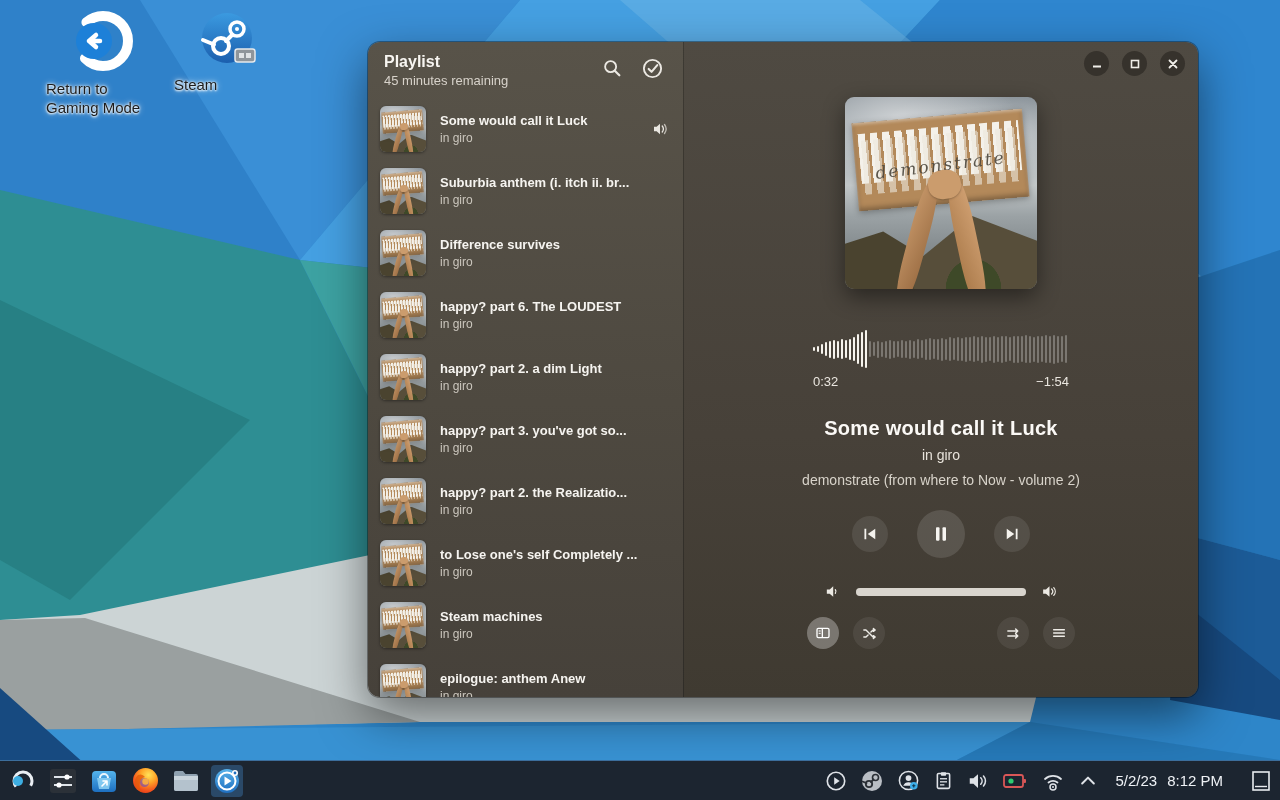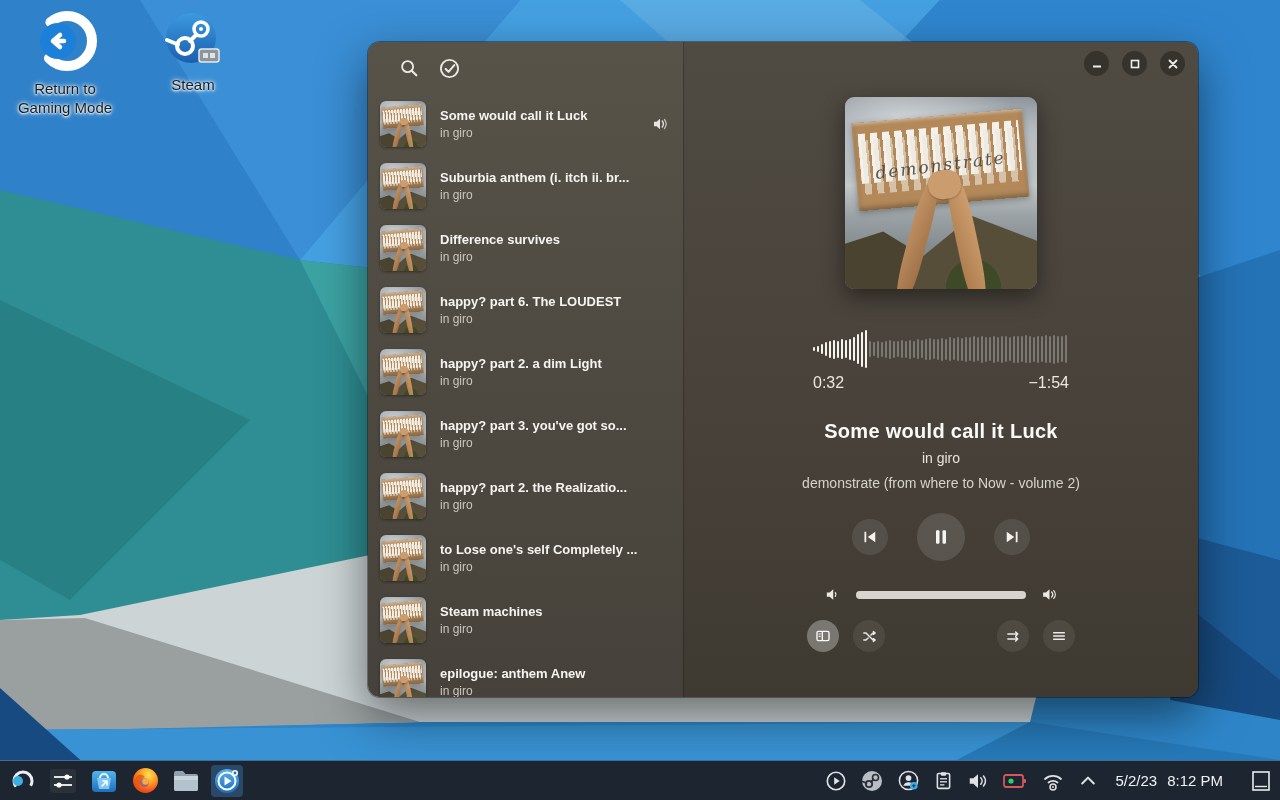--- a/index.html
+++ b/index.html
@@ -3,21 +3,21 @@
 <meta charset="utf-8">
 <style>
   * { margin:0; padding:0; box-sizing:border-box; }
   html,body { width:1280px; height:800px; overflow:hidden; font-family:"Liberation Sans", sans-serif; }
   body { position:relative; background:#2e86c9; }
 
   
   .wallpaper { position:absolute; inset:0; }
 
   
-  .desk-icon { position:absolute; width:110px; text-align:center; cursor:default; }
+  .desk-icon { position:absolute; width:110px; cursor:default;margin-left:36px; }
   .desk-icon .glyph { display:flex; justify-content:center; }
   .desk-label { margin-top:4px; font-size:15px; line-height:1.25; color:#1c1c1c; font-weight:500;
     text-shadow:0 0 3px #fff,0 0 6px #fff,0 1px 2px rgba(255,255,255,.95); }
   .italic { }
 
   
   .window { position:absolute; left:368px; top:42px; width:830px; height:655px; display:flex;
     border-radius:12px; overflow:hidden; box-shadow:0 18px 48px rgba(0,0,0,.5), 0 0 0 1px rgba(0,0,0,.35); }
   .pane-left { width:316px; background:linear-gradient(180deg,#585349 0%,#4e4940 55%,#46413a 100%);
     border-right:1px solid rgba(0,0,0,.3); display:flex; flex-direction:column; }
@@ -73,21 +73,21 @@
 
   
   .winctrl { position:absolute; top:9px; right:13px; display:flex; gap:13px; }
   .wc-btn { width:25px; height:25px; border-radius:50%; background:#36322c; display:flex; align-items:center; justify-content:center; }
   .big-art { width:192px; height:192px; border-radius:9px; overflow:hidden; margin-top:55px;
     box-shadow:0 8px 22px rgba(0,0,0,.45); }
   .waveform { margin-top:41px; width:256px; height:38px; display:flex; align-items:center; gap:2px; }
   .waveform i { width:2px; border-radius:1px; background:rgba(255,255,255,.28); flex:0 0 2px; }
   .waveform i.played { background:#f7f4ee; }
   .times { width:256px; display:flex; justify-content:space-between; margin-top:6px;
-    font-size:16px; color:#eae6df; }
+    font-size:13px; color:#eae6df; }
   .song-title { margin-top:28px; font-size:20px; font-weight:bold; color:#fbf9f6; letter-spacing:.3px; }
   .song-artist { margin-top:7px; font-size:14px; color:#e8e3db; }
   .song-album { margin-top:9px; font-size:14px; color:#d8d3ca; }
   .transport { margin-top:22px; display:flex; align-items:center; gap:29px; }
   .t-btn { width:36px; height:36px; border-radius:50%; background:rgba(255,255,255,.09);
     display:flex; align-items:center; justify-content:center; }
   .t-big { width:48px; height:48px; background:rgba(255,255,255,.12); }
   .volrow { margin-top:25px; display:flex; align-items:center; }
   .vol-slider { width:170px; height:8px; border-radius:4px; background:rgba(255,255,255,.25); margin:0 15px; position:relative; }
   .vol-fill { position:absolute; inset:0; border-radius:4px; background:#d9d5ce; }
@@ -172,20 +172,24 @@
   </div>
   <div class="desk-label italic">
     <div>Steam</div>
   </div>
 </div>
 
 <div class="window">
 
   <div class="pane-left">
     <div class="pl-header">
+      <div class="pl-titles">
+        <div class="pl-title">Playlist</div>
+        <div class="pl-sub">45 minutes remaining</div>
+      </div>
       <div class="hdr-btn">
         <span>
           <svg width="22" height="22" viewBox="0 0 24 24">
               <circle cx="10.5" cy="10.5" r="6" fill="none" stroke="#ebe8e2" stroke-width="2"></circle>
               <line x1="15" y1="15" x2="20" y2="20" stroke="#ebe8e2" stroke-width="2.4" stroke-linecap="round"></line>
             </svg>
         </span>
       </div>
       <div class="hdr-btn">
         <span>

